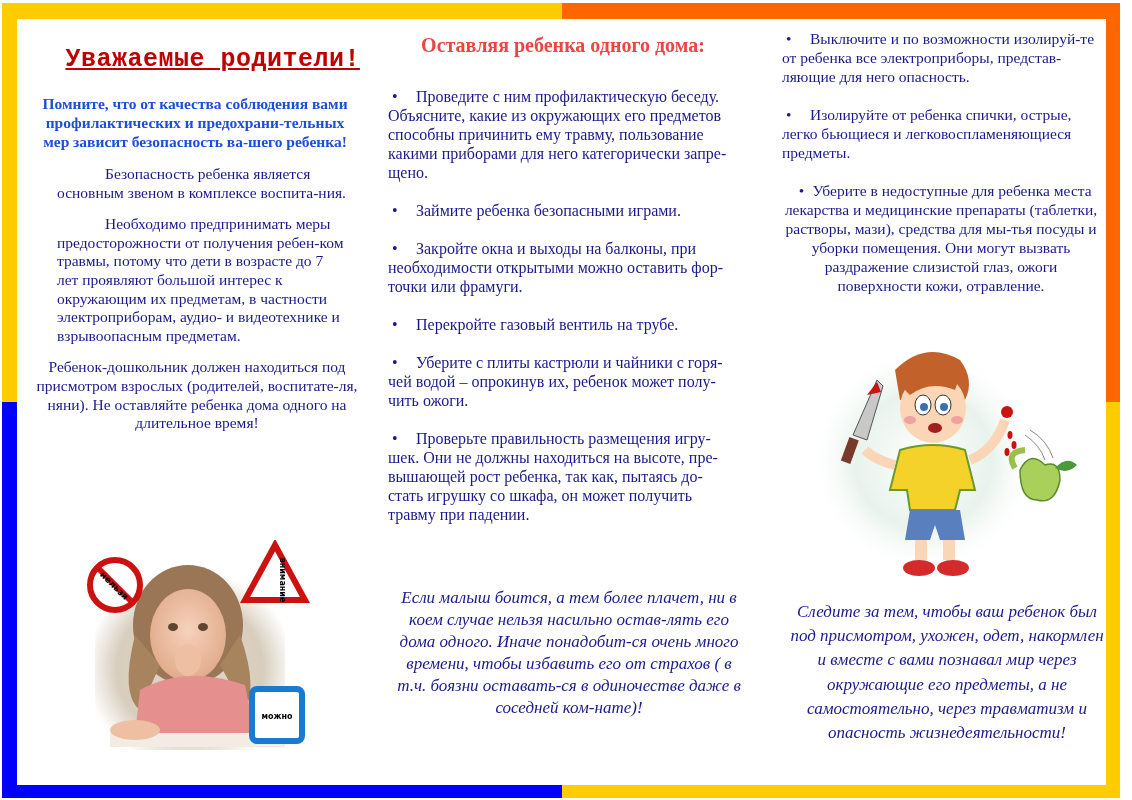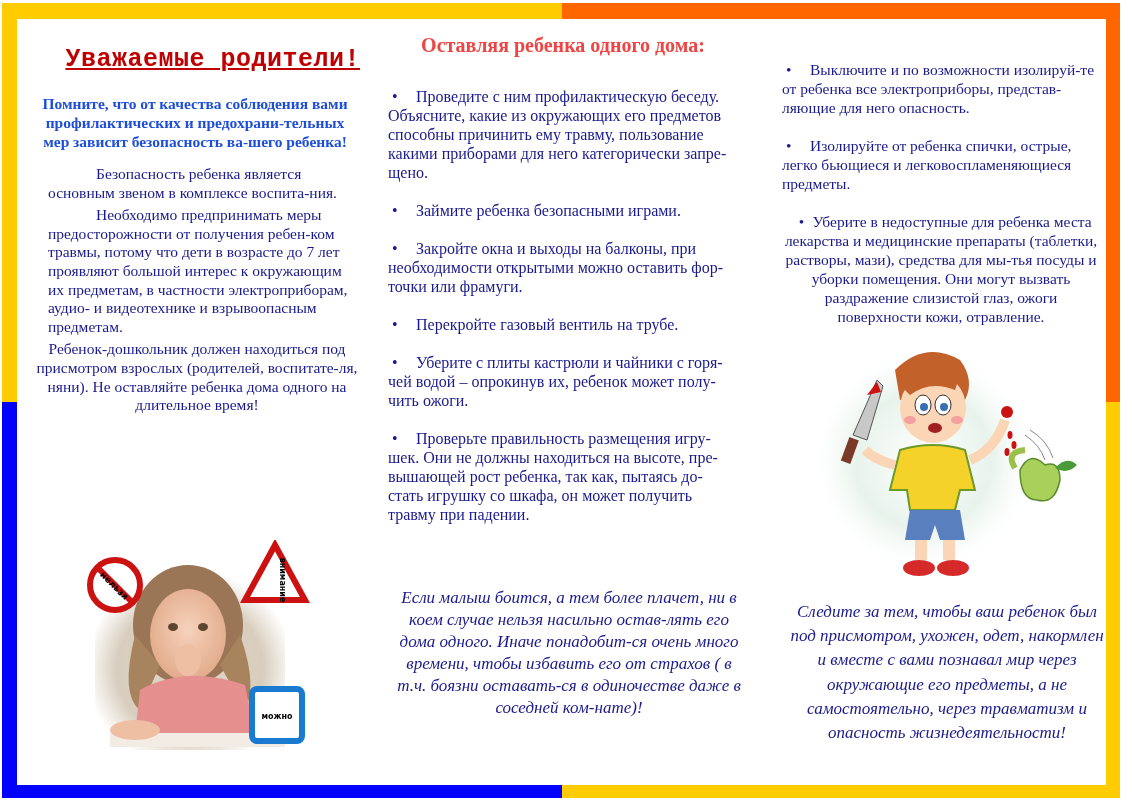--- a/index.html
+++ b/index.html
@@ -14,33 +14,33 @@
     .q-bl { left: 2px; top: 402px; width: 560px; height: 396px; background: #0000ff; }
     .q-br { left: 562px; top: 402px; width: 558px; height: 396px; background: #ffcc00; }
     .inner {
       position: absolute; left: 17px; top: 19px; width: 1089px; height: 766px;
       background: #ffffff;
     }
 
     .col { position: absolute; color: #1a1a8c; }
     .col1 { left: 30px; top: 40px; width: 330px; }
     .col2 { left: 388px; top: 30px; width: 350px; }
-    .col3 { left: 782px; top: 60px; width: 318px; }
+    .col3 { left: 782px; top: 29px; width: 318px; }
 
     .main-title {
       font-family: Liberation Mono, monospace;
       font-weight: bold; font-size: 25px; color: #c00000;
       text-decoration: underline; text-align: right; margin: 5px 0 0 0;
       letter-spacing: 0.5px;
     }
     .reminder {
       font-weight: bold; font-size: 15.5px; line-height: 19px; color: #1d4ed8;
       text-align: center; margin: 20px 0 0 0; padding: 0 10px;
     }
-    .body-text { font-size: 15.5px; line-height: 18.6px; margin: 4px; }
+    .body-text { font-size: 15.5px; line-height: 18.6px; margin: 13px; }
     .p-indent { text-indent: 48px; padding-left: 14px; }
     .p-center { text-align: center; }
     .p-first { margin-top: 14px; }
 
     .col2-title {
       font-weight: bold; font-size: 20px; color: #ef4444; text-align: center; margin: 4px 0 0 0;
     }
     .bullet { font-size: 16px; line-height: 19px; margin: 0 0 19px 0; }
     .bullet .dot { display: inline-block; width: 24px; padding-left: 4px; color: #1a1a8c; }
     .bullet-list { margin-top: 30px; }

